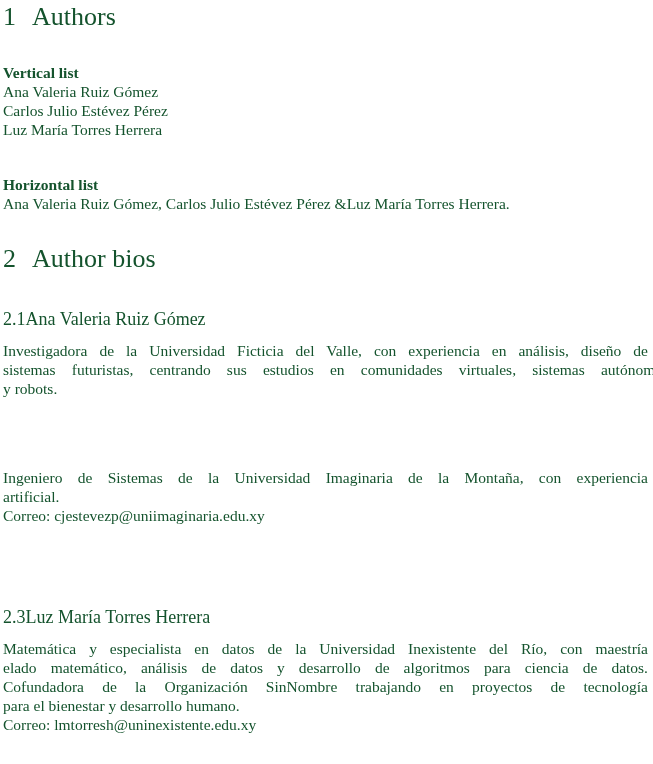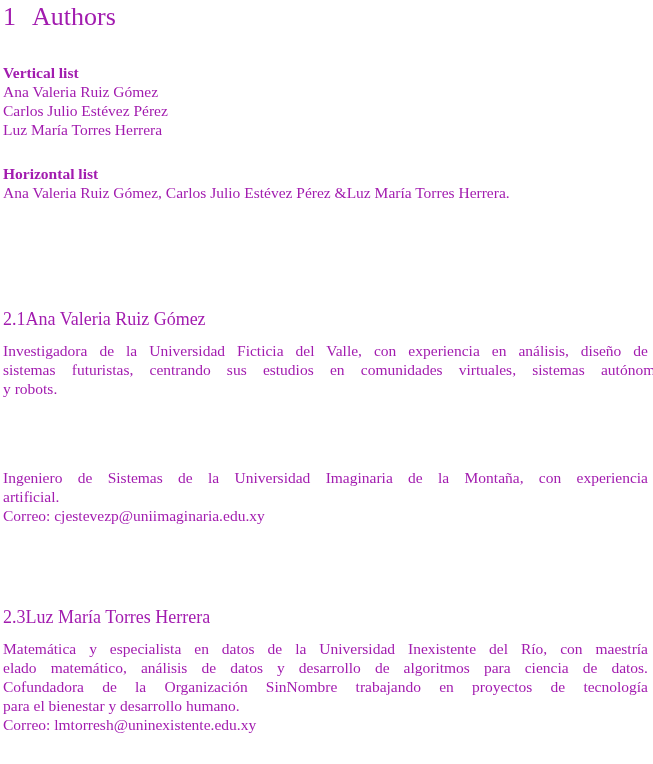--- a/index.html
+++ b/index.html
@@ -5,21 +5,21 @@
   html, body {
     margin: 0;
     padding: 0;
     background: #ffffff;
   }
   #page {
     position: relative;
     width: 653px;
     height: 764px;
     background: #ffffff;
-    color: #a21caf;
+    color: #14532d;
     font-family: "Liberation Serif", "DejaVu Serif", serif;
     overflow: hidden;
   }
   .abs { position: absolute; left: 3px; }
 
   .sec-heading {
     font-size: 26px;
     font-weight: normal;
     line-height: 30px;
     white-space: nowrap;
@@ -61,25 +61,28 @@
     <span class="sec-num">1</span><span>Authors</span>
   </div>
 
   <div class="abs" style="top:63px">
     <div class="line bold-label">Vertical list</div>
     <div class="line">Ana Valeria Ruiz Gómez</div>
     <div class="line">Carlos Julio Estévez Pérez</div>
     <div class="line">Luz María Torres Herrera</div>
   </div>
 
-  <div class="abs" style="top:164px">
+  <div class="abs" style="top:175px">
     <div class="line bold-label">Horizontal list</div>
     <div class="line">Ana Valeria Ruiz Gómez, Carlos Julio Estévez Pérez &amp;Luz María Torres Herrera.</div>
   </div>
 
+  <div class="abs sec-heading" style="top:244px">
+    <span class="sec-num">2</span><span>Author bios</span>
+  </div>
 
   <div class="abs" style="top:308px">
     <div class="sub-heading">
       <span class="sub-num">2.1</span><span>Ana Valeria Ruiz Gómez</span>
     </div>
     <div style="height:10px"></div>
     <div class="line jline">Investigadora de la Universidad Ficticia del Valle, con experiencia en análisis, diseño de</div>
     <div class="line jline jline-overflow">sistemas futuristas, centrando sus estudios en comunidades virtuales, sistemas autónomos</div>
     <div class="line">y robots.</div>
   </div>

